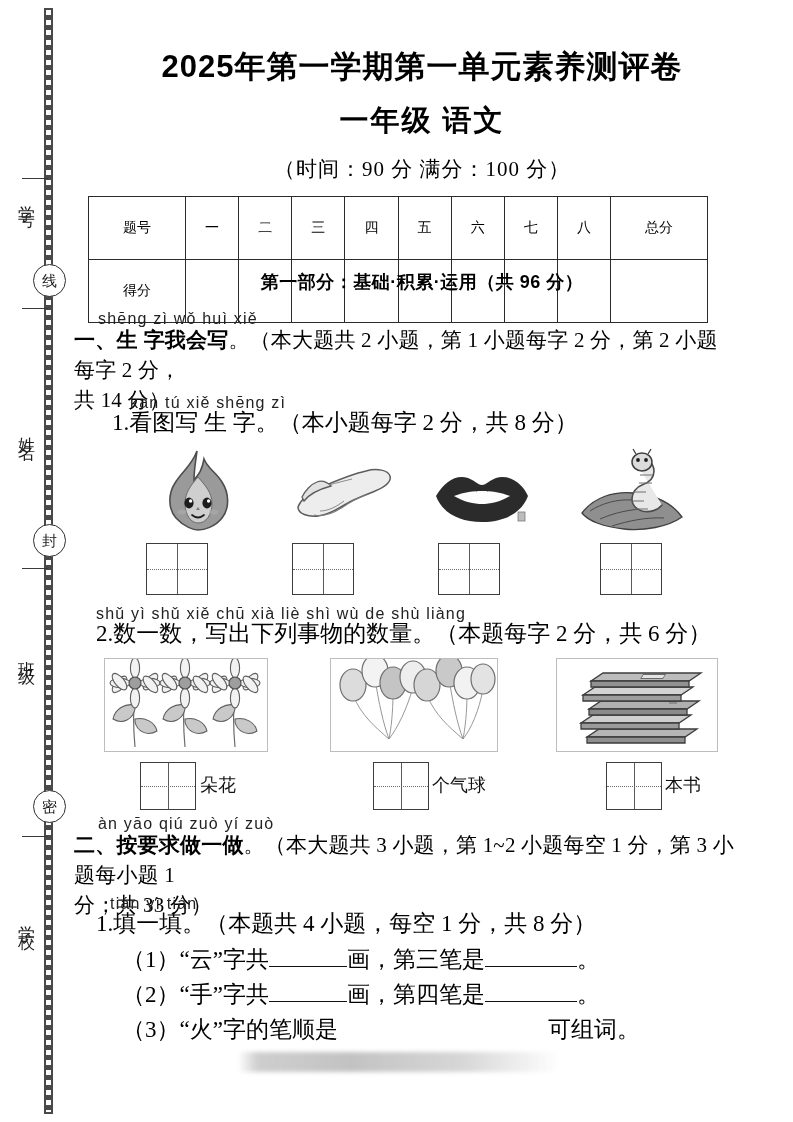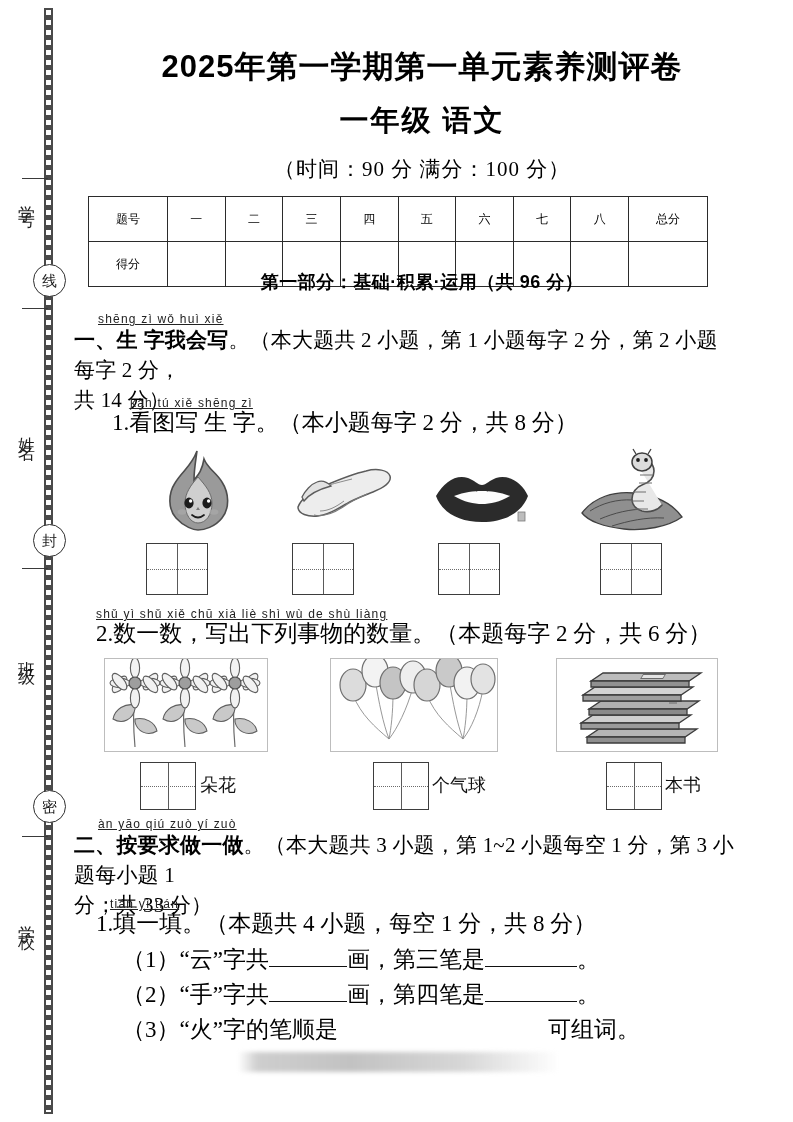--- a/index.html
+++ b/index.html
@@ -123,23 +123,23 @@
     width: 620px;
     border-collapse: collapse;
     table-layout: fixed;
   }
   table.score-table td {
     border: 1.3px solid #2b2b2b;
     height: 28px;
     text-align: center;
     vertical-align: middle;
     font-family: "Liberation Sans", sans-serif;
-    font-size: 12px;
-    color: #000;
-    padding: 8px;
+    font-size: 14px;
+    color: #000;
+    padding: 17px;
   }
   table.score-table td.rowhead { width: 62px; font-weight: normal; }
   table.score-table td.total { width: 62px; }
 
   .part-heading {
     position: absolute;
     left: 72px;
     top: 270px;
     width: 700px;
     text-align: center;
@@ -147,26 +147,25 @@
     font-weight: bold;
     font-size: 18px;
     letter-spacing: 0.5px;
     color: #000;
   }
 
   
   .q-block { position: absolute; }
   .pinyin {
     font-family: "Liberation Sans", sans-serif;
-    font-size: 12px;
+    font-size: 16px;
     color: #222;
     letter-spacing: 1.2px;
     line-height: 12px;
     white-space: nowrap;
-    text-decoration: underline;
   }
   .big-q {
     font-size: 21px;
     line-height: 30px;
     color: #000;
     letter-spacing: 0.2px;
   }
   .big-q .cn-bold {
     font-family: "Liberation Sans", sans-serif;
     font-weight: bold;

